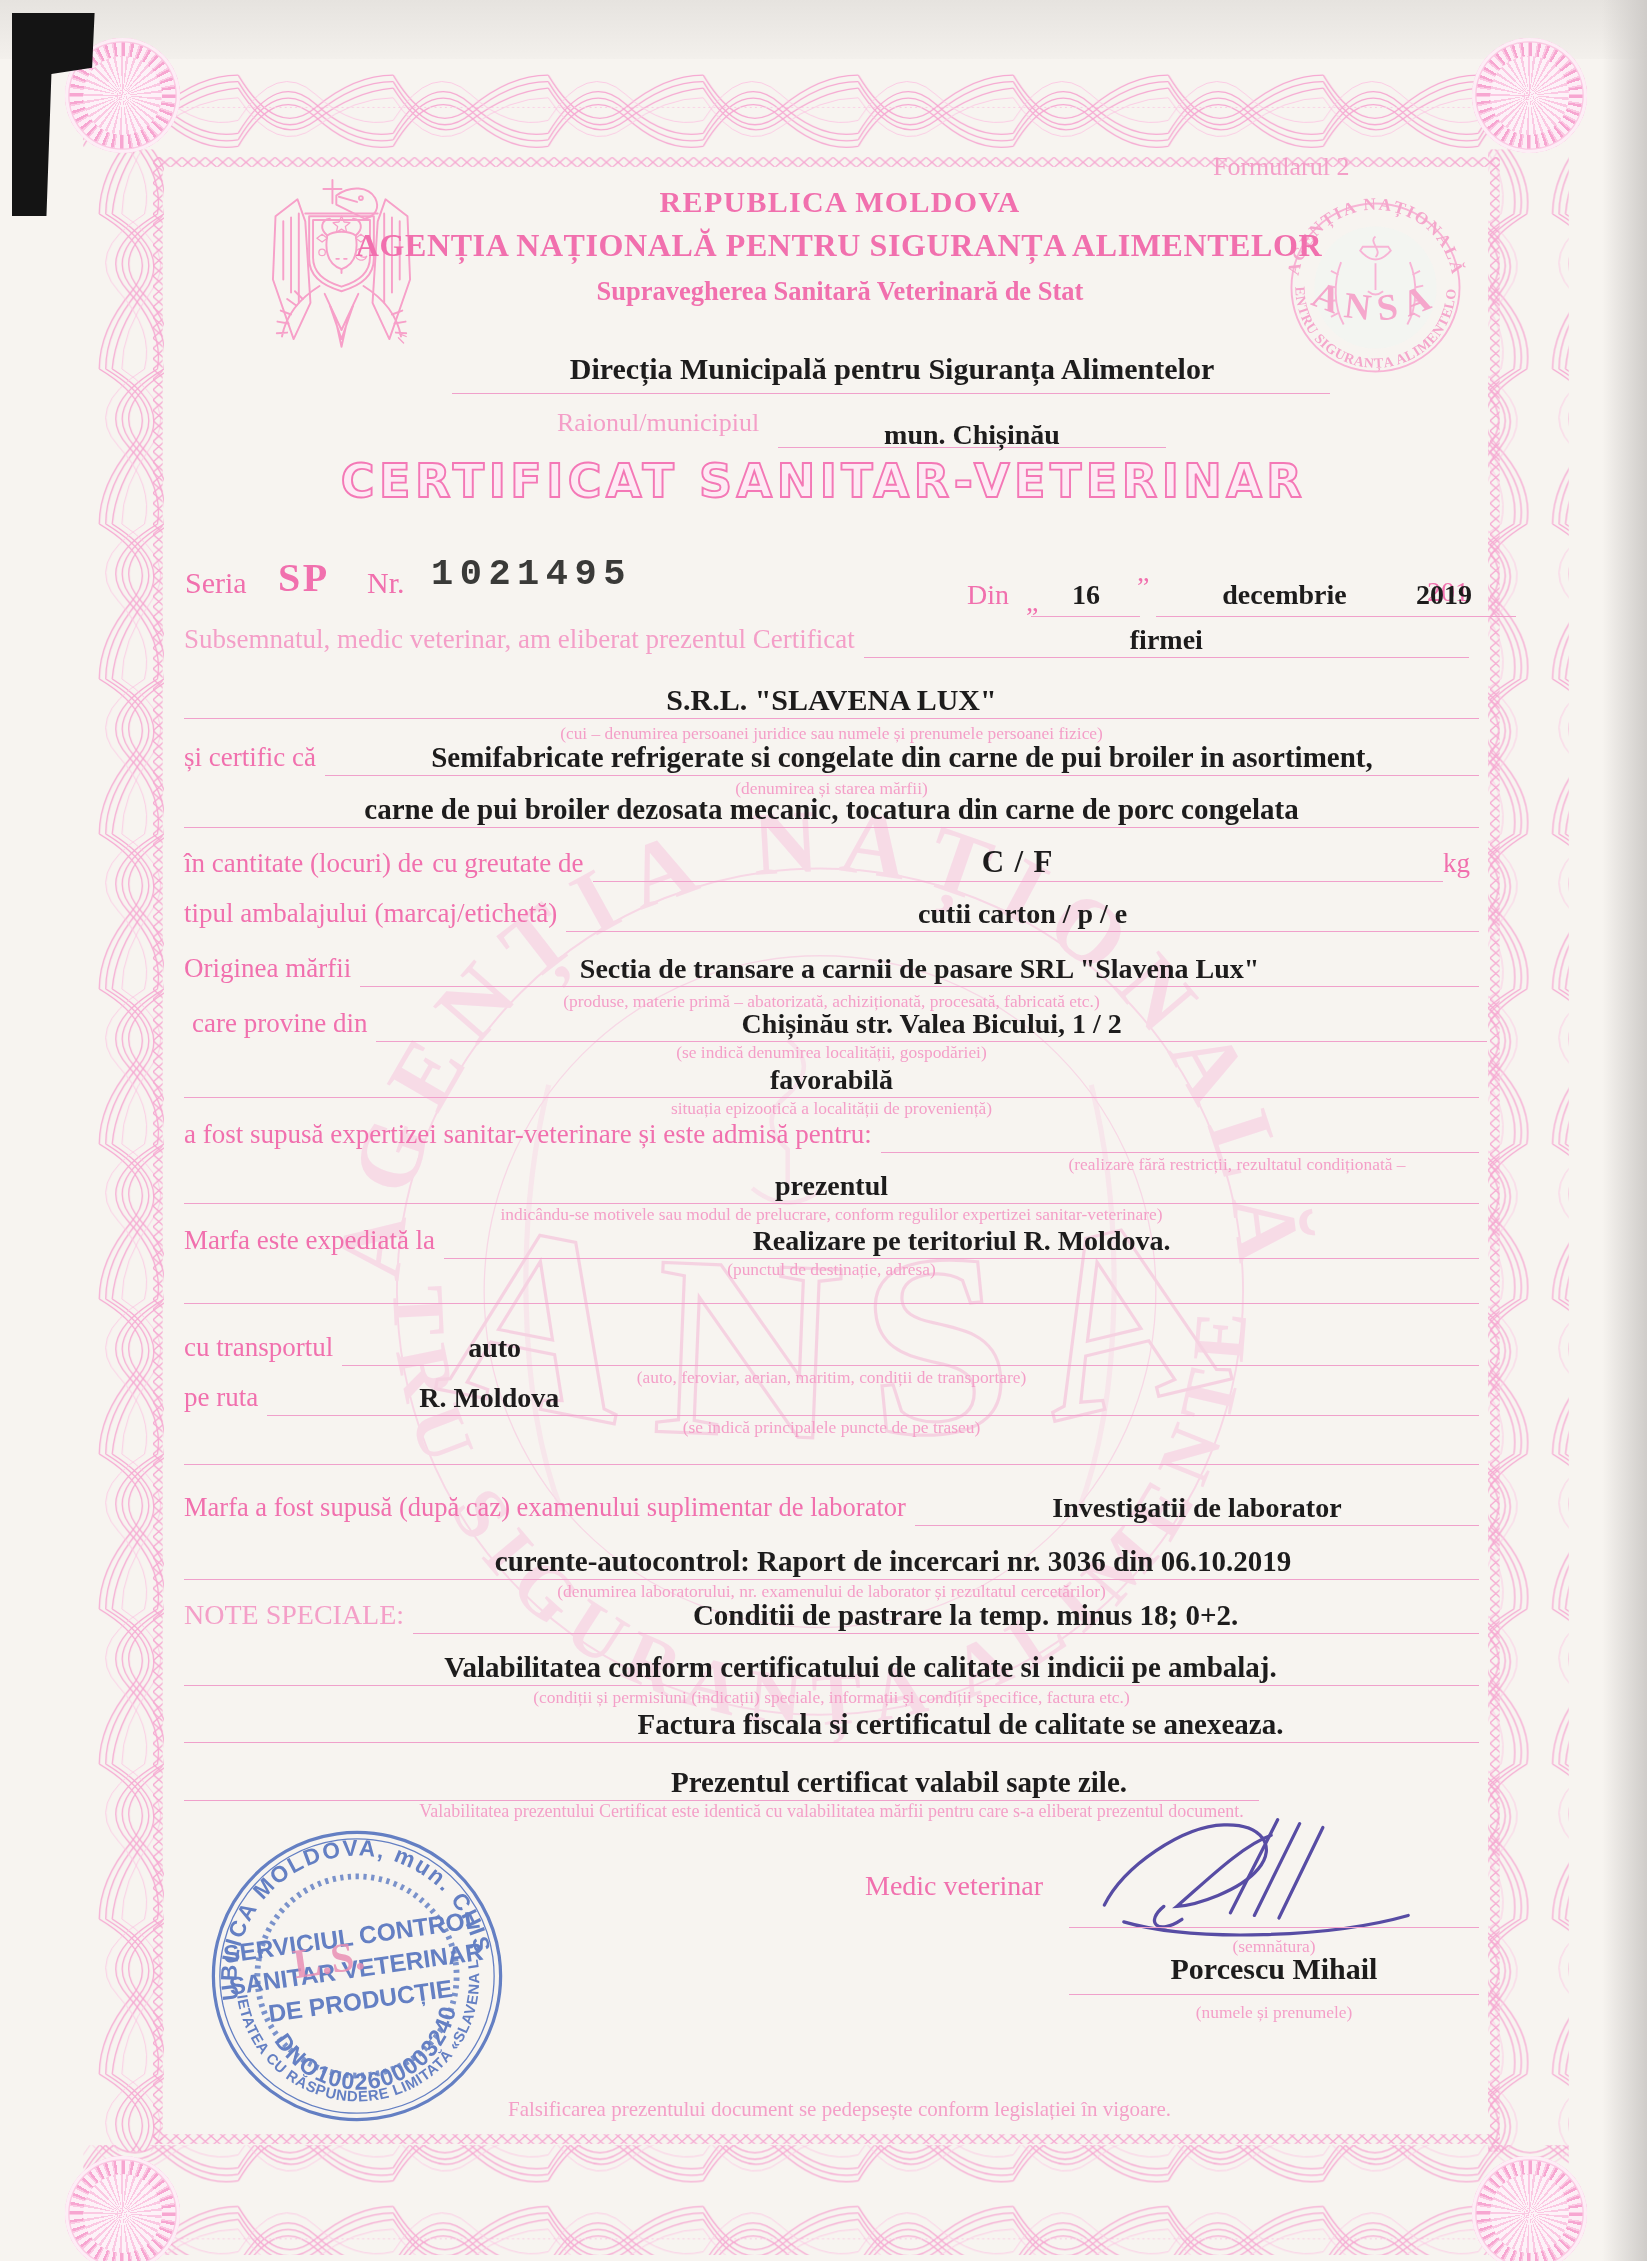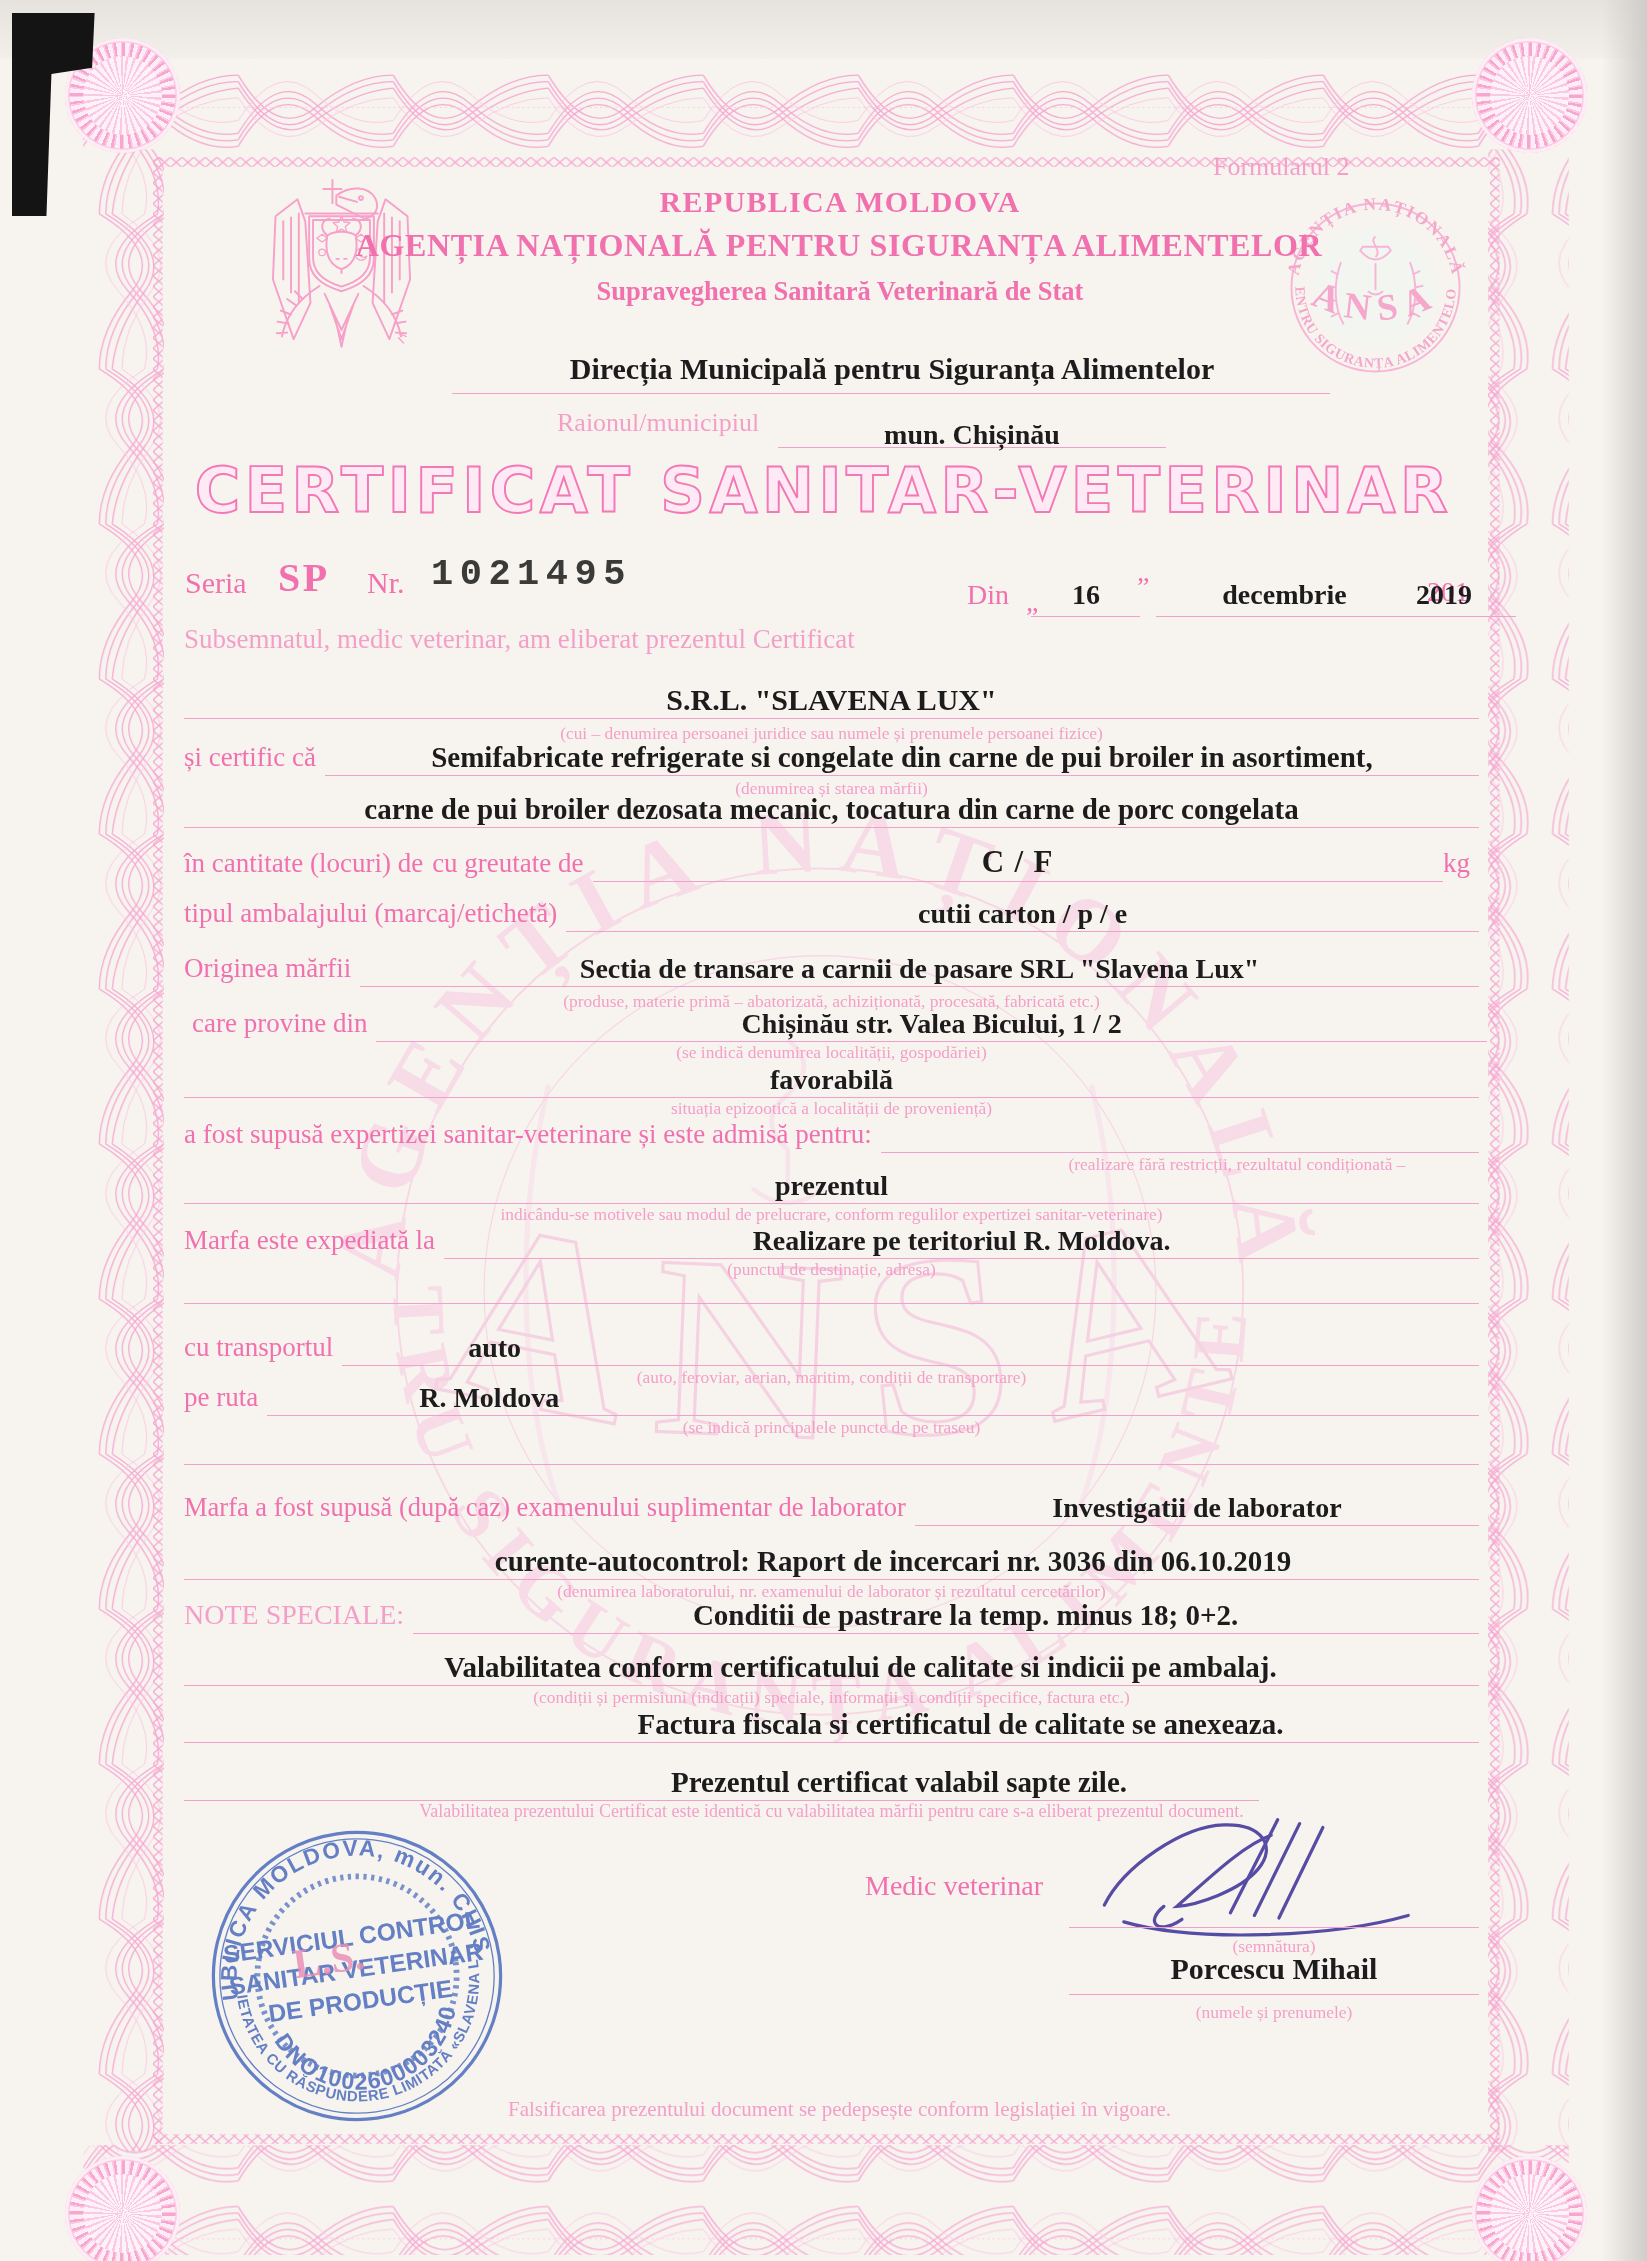--- a/index.html
+++ b/index.html
@@ -39,21 +39,21 @@
   #formular{position:absolute;left:1213px;top:152px;font-size:26px;color:var(--pink-cap);}
   #hdr-country{position:absolute;left:388px;top:185px;width:904px;text-align:center;font-size:30px;font-weight:700;color:var(--pink-label);letter-spacing:1.3px;}
   #hdr-agency{position:absolute;left:245px;top:227px;width:1188px;text-align:center;font-size:32px;font-weight:700;color:var(--pink-label);letter-spacing:0.6px;}
   #hdr-supra{position:absolute;left:388px;top:276px;width:904px;text-align:center;font-size:26.5px;font-weight:700;color:var(--pink-label);}
   #dir-line{position:absolute;left:452px;top:393px;width:878px;border-top:1.9px solid var(--pink-line);}
   #hdr-direction{position:absolute;left:388px;top:352px;width:1008px;text-align:center;font-size:30px;}
   #raion-label{position:absolute;left:557px;top:408px;font-size:26px;color:var(--pink-cap);}
   #raion-line{position:absolute;left:778px;top:447px;width:388px;border-top:1.9px solid var(--pink-line);}
   #raion-value{position:absolute;left:778px;top:419px;width:388px;text-align:center;font-size:28px;}
   #title{position:absolute;left:176px;top:454px;width:1295px;text-align:center;
-    font-family:"DejaVu Sans","Liberation Sans",sans-serif;font-size:62px;font-weight:800;letter-spacing:4.5px;
+    font-family:"DejaVu Sans","Liberation Sans",sans-serif;font-size:46px;font-weight:800;letter-spacing:4.5px;
     color:#fdeaf4;-webkit-text-stroke:1.9px #f478b6;text-shadow:0 0 1.3px #f9aed3;}
   
   #seria-label{position:absolute;left:185px;top:566px;font-size:30px;color:var(--pink-label);}
   #seria-sp{position:absolute;left:278px;top:554px;font-size:40px;font-weight:700;color:var(--pink-label);letter-spacing:2.6px;}
   #nr-label{position:absolute;left:367px;top:566px;font-size:30px;color:var(--pink-label);}
   #nr-value{position:absolute;left:431px;top:553px;font-size:37px;font-weight:700;color:#3a3a38;
     font-family:"Liberation Mono","DejaVu Sans Mono",monospace;letter-spacing:6.5px;}
   #din-label{position:absolute;left:967px;top:579px;font-size:28px;color:var(--pink-label);}
   #q-open{position:absolute;left:1026px;top:586px;font-size:28px;color:var(--pink-label);}
   #day-value{position:absolute;left:1041px;top:579px;width:90px;text-align:center;font-size:28px;}
@@ -288,20 +288,21 @@
     <div id="day-line"></div>
     <span id="q-close">”</span>
     <span id="month-value" class="typed">decembrie</span>
     <div id="month-line"></div>
     <span id="year-printed">201</span>
     <span id="year-value" class="typed">2019</span>
     <div id="year-line"></div>
 
     <div class="row" id="r-subsemnatul">
       <span class="lbl">Subsemnatul, medic veterinar, am eliberat prezentul Certificat</span>
+      <span class="line">firmei</span>
     </div>
 
     <div class="row" id="r-company">
       <span class="line">S.R.L. "SLAVENA LUX"</span>
     </div>
     <div class="cap" id="cap-company">(cui – denumirea persoanei juridice sau numele și prenumele persoanei fizice)</div>
 
     <div class="row" id="r-certific">
       <span class="lbl">și certific că</span>
       <span class="line">Semifabricate refrigerate si congelate din carne de pui broiler in asortiment,</span>

